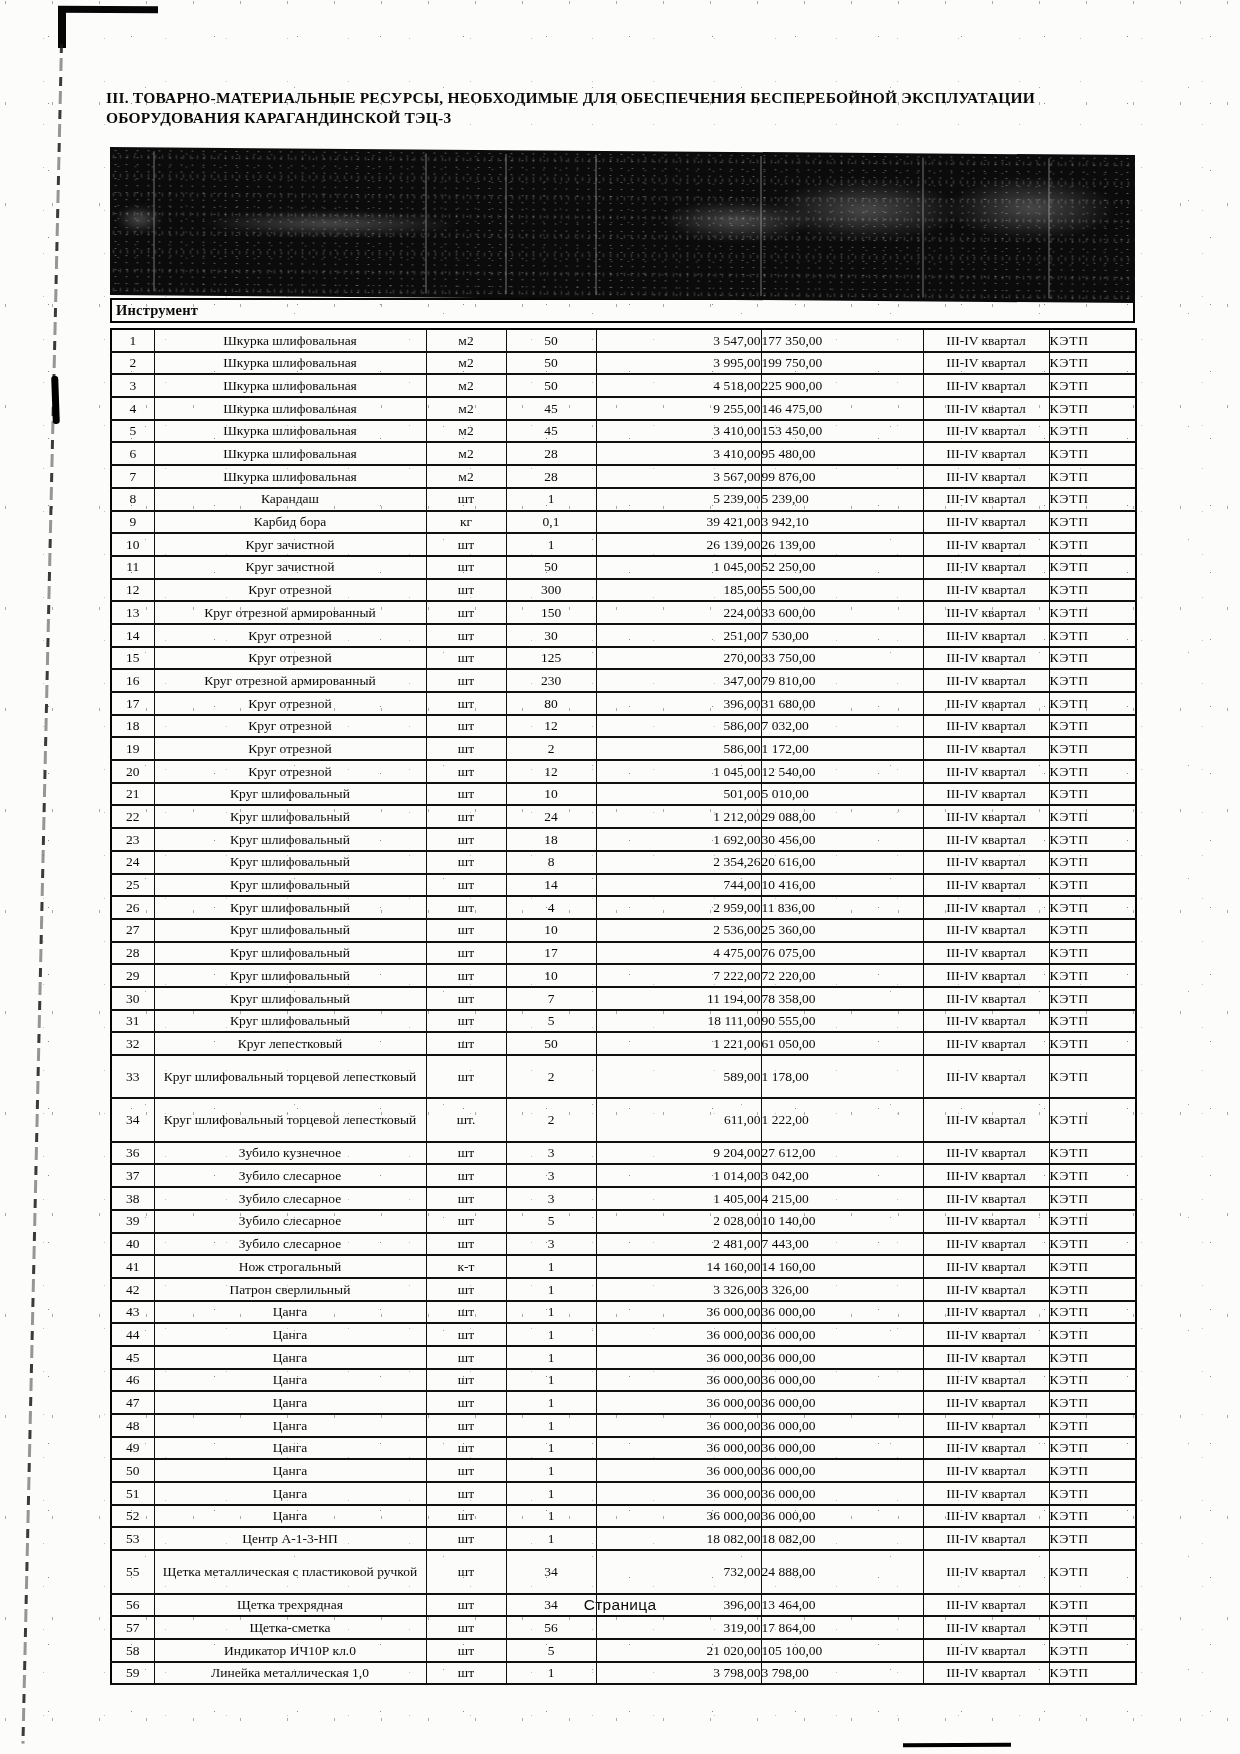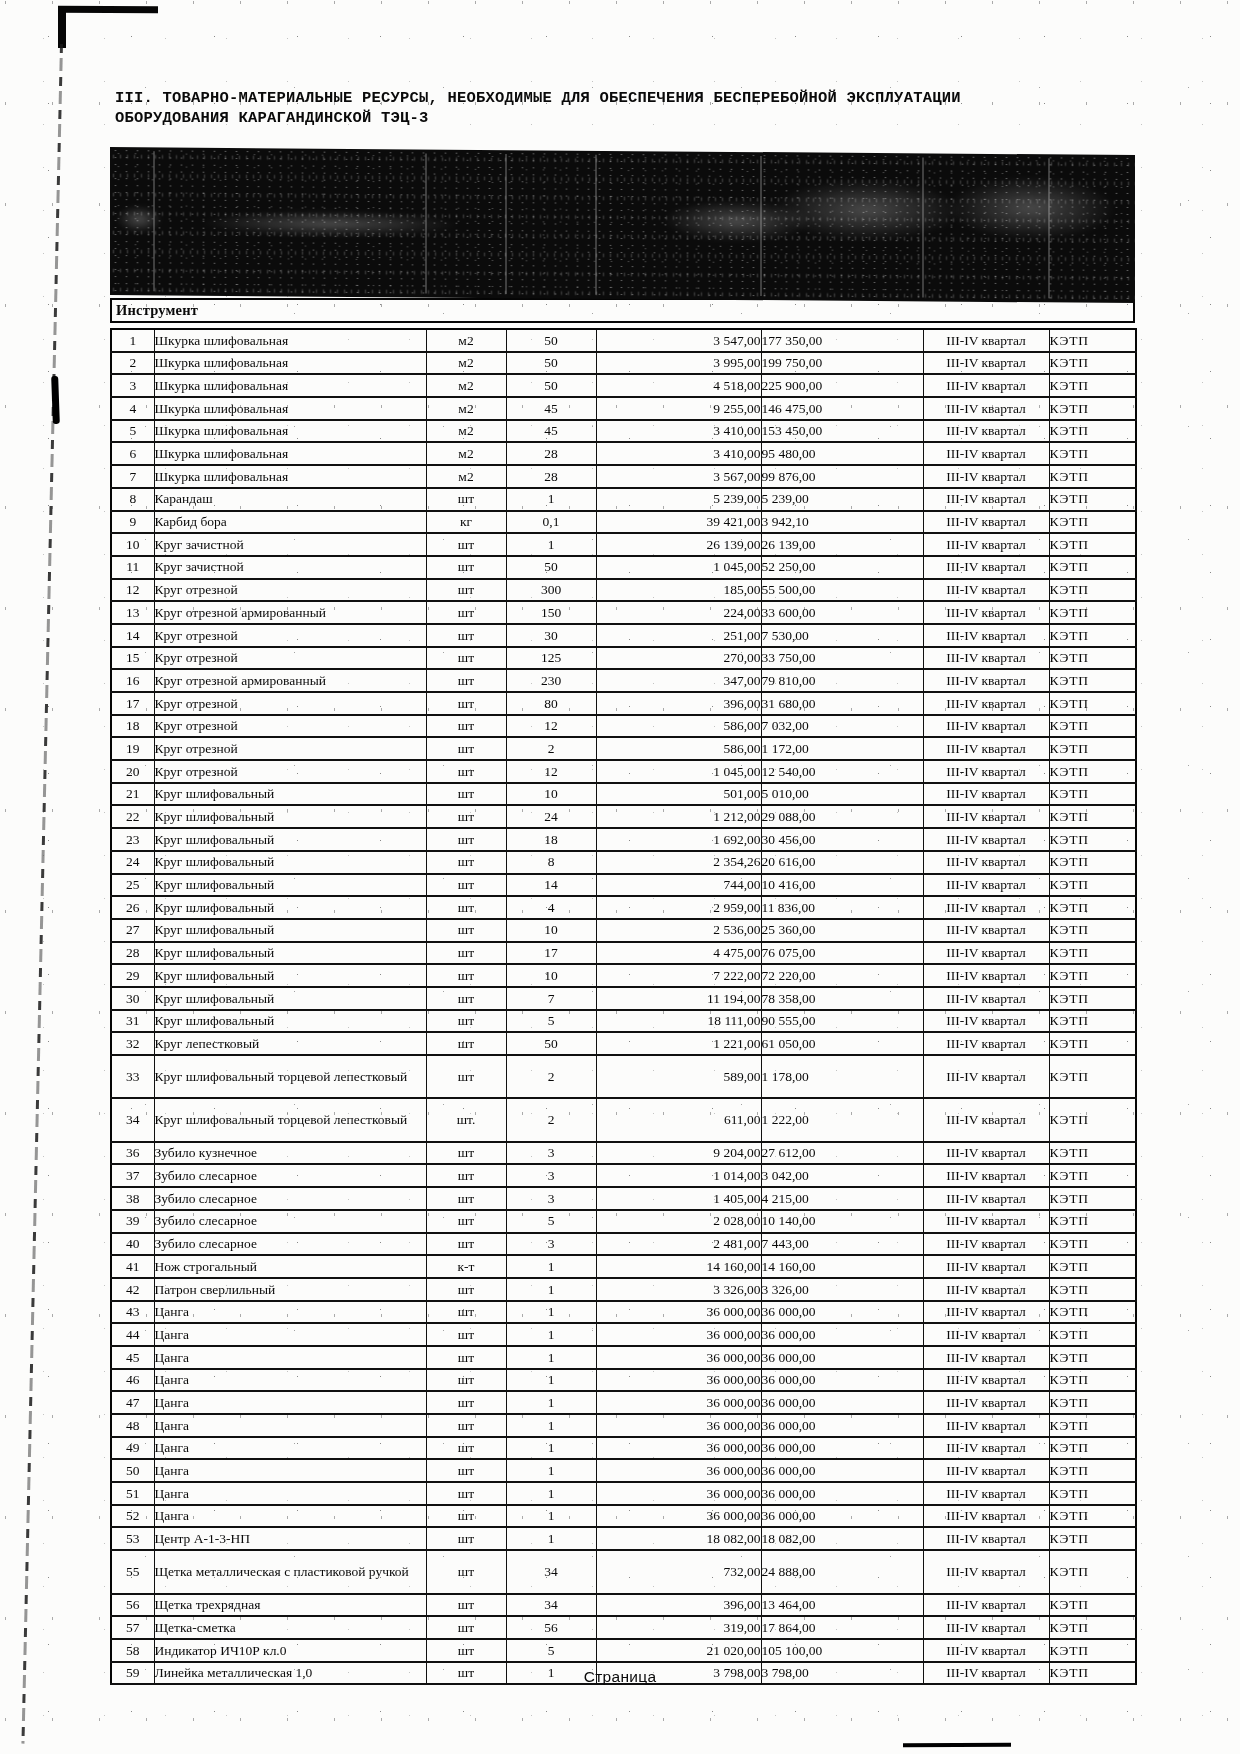--- a/index.html
+++ b/index.html
@@ -22,21 +22,21 @@
   .edge-line{
     position:absolute;left:60px;top:44px;width:2.5px;height:1700px;
     background:repeating-linear-gradient(to bottom,
       rgba(25,25,25,.85) 0 9px, rgba(25,25,25,0) 9px 14px,
       rgba(25,25,25,.45) 14px 27px, rgba(25,25,25,0) 27px 33px);
     transform:rotate(1.3deg);transform-origin:top left;
   }
   .margin-tick{position:absolute;left:52px;top:376px;width:7px;height:48px;background:#000;border-radius:3px;transform:rotate(-2deg);}
   .bottom-line{position:absolute;left:903px;top:1743px;width:108px;height:3.5px;background:#000;transform:rotate(-.3deg);}
 
-  .title-block{position:absolute;left:115px;top:88px;width:1020px;font-weight:bold;font-size:15.5px;line-height:20px;letter-spacing:.2px;font-family:Liberation Mono, monospace;}
+  .title-block{position:absolute;left:106px;top:88px;width:1020px;font-weight:bold;font-size:15.5px;line-height:20px;letter-spacing:.2px;font-family:Liberation Serif, serif;}
 
   .doc{position:absolute;left:110px;top:147px;width:1025px;}
 
   .header-band{
     position:relative;width:1025px;height:148px;background-color:#0b0b0b;
     transform:skewY(.45deg);transform-origin:0 0;
     background-image:
       radial-gradient(rgba(255,255,255,.32) .5px, transparent .9px),
       radial-gradient(rgba(255,255,255,.22) .5px, transparent .8px),
       radial-gradient(rgba(210,210,210,.18) .6px, transparent 1px);
@@ -56,29 +56,29 @@
     border:2.4px solid #050505;
   }
   table.materials td{
     border:1.6px solid #101010;border-bottom-width:2px;
     height:20.7px;padding:0;font-size:13.5px;line-height:15.5px;
     overflow:hidden;white-space:nowrap;
   }
   tr.tall td{height:41.4px;}
   tr.tall td.c-name{white-space:normal;}
   td.c-num{text-align:center;font-size:13.5px;}
-  td.c-name{text-align:left;padding:0 4px;}
+  td.c-name{text-align:center;padding:0 4px;}
   td.c-unit{text-align:center;}
   td.c-qty{text-align:center;}
   td.c-price{text-align:right;padding-right:26px;margin-top:28px;}
   td.c-total{text-align:left;padding-right:22px;}
   td.c-quarter{text-align:center;font-size:13px;}
   td.c-supplier{text-align:left;letter-spacing:.8px;}
 
-  .footer{position:absolute;left:0;top:1668px;width:1240px;text-align:center;font-size:15.5px;letter-spacing:.3px;font-family:"Liberation Sans","DejaVu Sans",sans-serif;}
+  .footer{position:absolute;left:0;top:1596px;width:1240px;text-align:center;font-size:15.5px;letter-spacing:.3px;font-family:"Liberation Sans","DejaVu Sans",sans-serif;}
 </style>
 </head>
 <body>
 
 <div class="page">
 
   <div class="corner-h"></div>
   <div class="corner-v"></div>
   <div class="edge-line"></div>
   <div class="margin-tick"></div>

